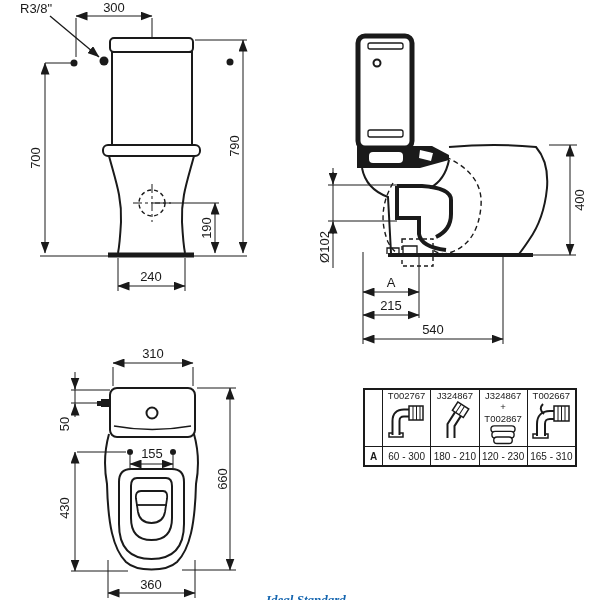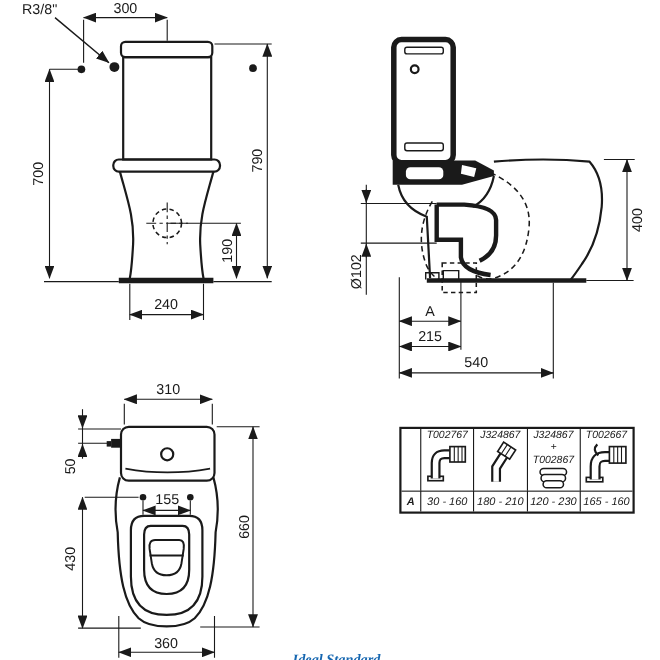--- a/index.html
+++ b/index.html
@@ -5,21 +5,21 @@
   html,body{margin:0;padding:0;background:#fff;}
   #canvas{position:relative;width:600px;height:600px;background:#fff;overflow:hidden;
           font-family:"Liberation Sans",sans-serif;color:#1a1a1a;}
   svg text{font-family:"Liberation Sans",sans-serif;fill:#1a1a1a;}
   .dimtxt{font-size:13px;}
   
   .conn-table{position:absolute;left:363px;top:388px;width:214px;height:79px;
     border:2px solid #1a1a1a;box-sizing:border-box;display:grid;
     grid-template-columns:17px 1fr 1fr 1fr 1fr;grid-template-rows:1fr 19px;background:#fff;}
   .tc{border-left:1.5px solid #1a1a1a;box-sizing:border-box;display:flex;
-      flex-direction:column;align-items:center;justify-content:flex-start;overflow:hidden;font-style:italic;}
+      flex-direction:column;align-items:center;justify-content:flex-start;overflow:hidden;}
   .tc.first{border-left:none;}
   .tc.r2{border-top:1.5px solid #1a1a1a;flex-direction:row;justify-content:center;
          align-items:center;font-size:10px;white-space:nowrap;}
   .part{font-size:9.5px;line-height:1.08;text-align:center;margin-top:1px;white-space:nowrap;}
   .alabel{font-size:15px;font-weight:bold;}
   .icn{display:block;margin-top:0px;}
   
   .brand{position:absolute;left:266px;top:593px;width:92px;height:7px;overflow:hidden;}
   .brand span{font-family:"Liberation Serif",serif;font-style:italic;font-weight:bold;
               font-size:13px;line-height:13px;color:#1566b0;display:block;}
@@ -190,24 +190,24 @@
       <rect x="2" y="33" width="15" height="4" fill="#fff" stroke-width="1.5"></rect>
       <path d="M10,35 V23 Q10,14 19,14 H26" stroke-width="10"></path>
       <path d="M10,35 V23 Q10,14 19,14 H26" stroke-width="6" stroke="#fff"></path>
       <path d="M13,13 Q7,8 12,3" stroke-width="2"></path>
       <rect x="23" y="5" width="15" height="15" fill="#fff" stroke-width="1.5"></rect>
       <path d="M27,5 V20 M30.5,5 V20 M34,5 V20" stroke-width="1"></path>
     </svg>
   </div>
 
   <div class="tc r2 first alabel">A</div>
-  <div class="tc r2">30 - 160</div>
+  <div class="tc r2">60 - 300</div>
   <div class="tc r2">180 - 210</div>
   <div class="tc r2">120 - 230</div>
-  <div class="tc r2">165 - 160</div>
+  <div class="tc r2">165 - 310</div>
 </div>
 
 
 <div class="brand">
   <span>Ideal Standard</span>
 </div>
 
 </div>
 
 </body></html>

